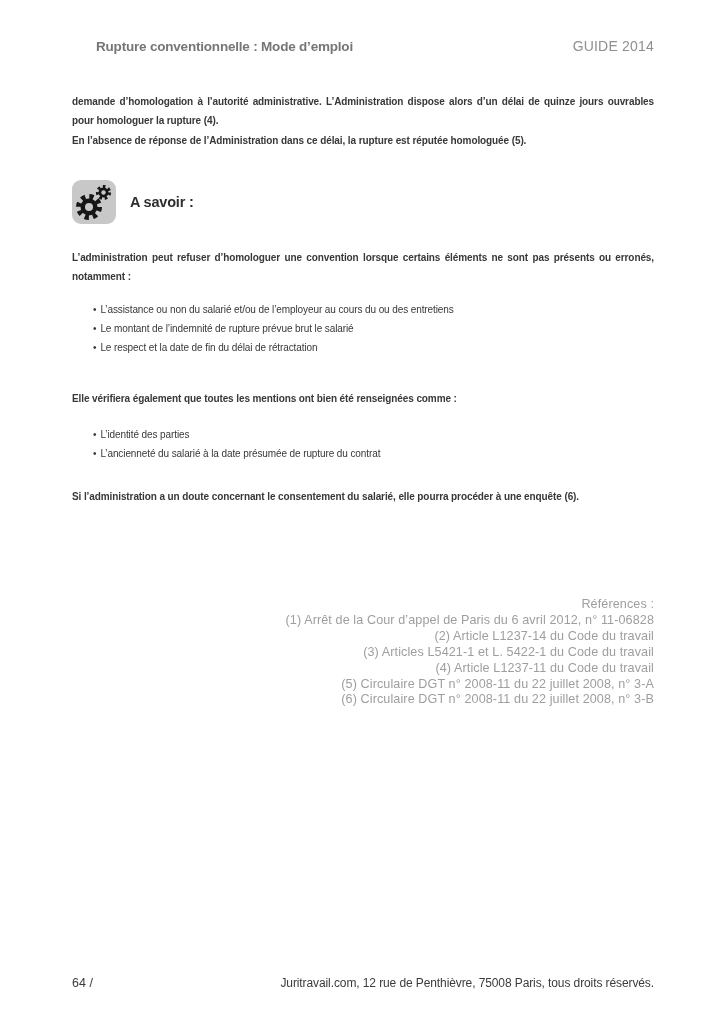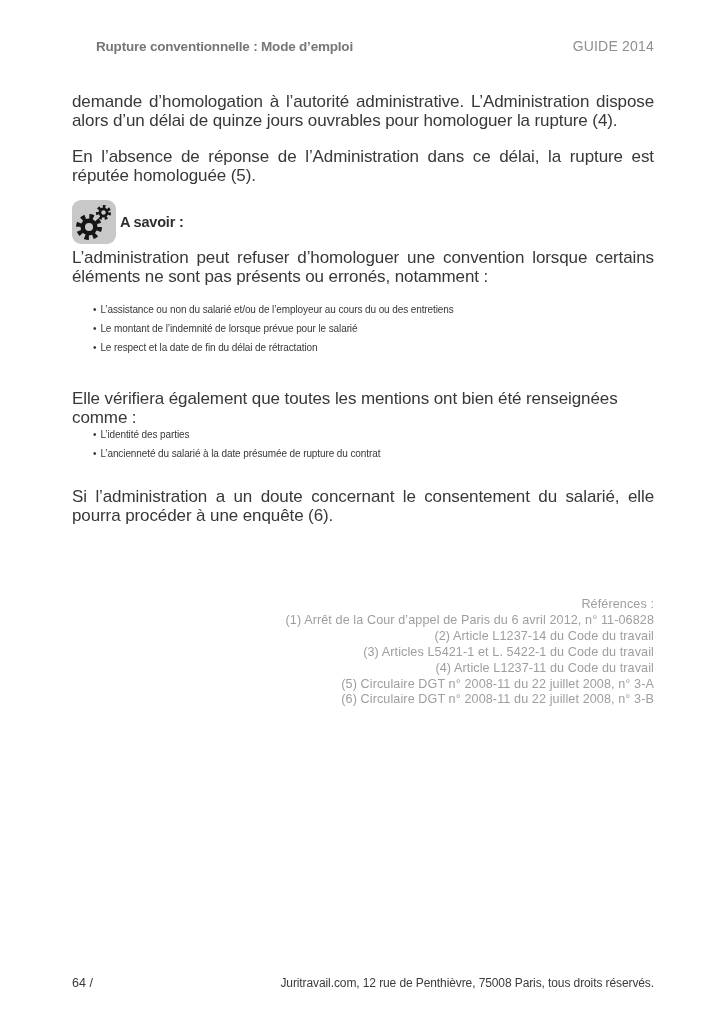--- a/index.html
+++ b/index.html
@@ -33,38 +33,39 @@
   }
   .header-guide {
     font-size: 14px;
     font-weight: normal;
     color: #8f8f8f;
     letter-spacing: 0.2px;
   }
 
   
   .para {
-    font-size: 17px;
+    font-size: 10px;
     line-height: 19px;
     color: #383838;
     text-align: justify;
     letter-spacing: -0.1px;
+    font-weight: bold;
   }
   .p1 { top: 92px; }
-  .p2 { top: 147px; }
+  .p2 { top: 131px; }
   .p3 { top: 248px; }
   .p4 { top: 389px; text-align: left; }
   .p5 { top: 487px; }
 
   
   .note-header {
-    top: 200px;
+    top: 180px;
     display: flex;
     align-items: center;
-    gap: 4px;
+    gap: 14px;
   }
   .note-icon {
     width: 44px;
     height: 44px;
     flex: 0 0 44px;
   }
   .note-title {
     font-size: 14.5px;
     font-weight: bold;
     color: #2e2e2e;
@@ -141,21 +142,21 @@
       <circle cx="31.5" cy="12.5" r="5" fill="#161616"></circle>
       <circle cx="31.5" cy="12.5" r="2.2" fill="#c8c8c8"></circle>
     </svg>
     <span class="note-title">A savoir :</span>
   </div>
 
   <div class="content-block para p3">L’administration peut refuser d’homologuer une convention lorsque certains éléments ne sont pas présents ou erronés, notamment :</div>
 
   <ul class="content-block bullet-list list1">
     <li class="bullet-item"><span class="bullet-glyph">•</span><span>L’assistance ou non du salarié et/ou de l’employeur au cours du ou des entretiens</span></li>
-    <li class="bullet-item"><span class="bullet-glyph">•</span><span>Le montant de l’indemnité de lorsque prévue pour le salarié</span></li>
+    <li class="bullet-item"><span class="bullet-glyph">•</span><span>Le montant de l’indemnité de rupture prévue brut le salarié</span></li>
     <li class="bullet-item"><span class="bullet-glyph">•</span><span>Le respect et la date de fin du délai de rétractation</span></li>
   </ul>
 
   <div class="content-block para p4">Elle vérifiera également que toutes les mentions ont bien été renseignées comme :</div>
 
   <ul class="content-block bullet-list list2">
     <li class="bullet-item"><span class="bullet-glyph">•</span><span>L’identité des parties</span></li>
     <li class="bullet-item"><span class="bullet-glyph">•</span><span>L’ancienneté du salarié à la date présumée de rupture du contrat</span></li>
   </ul>
 

